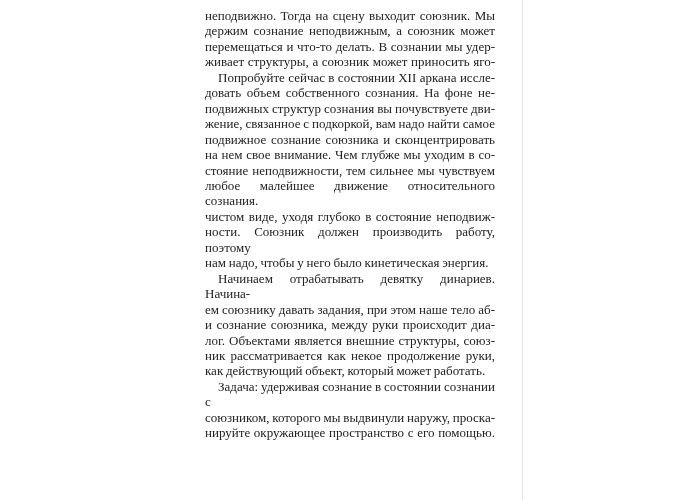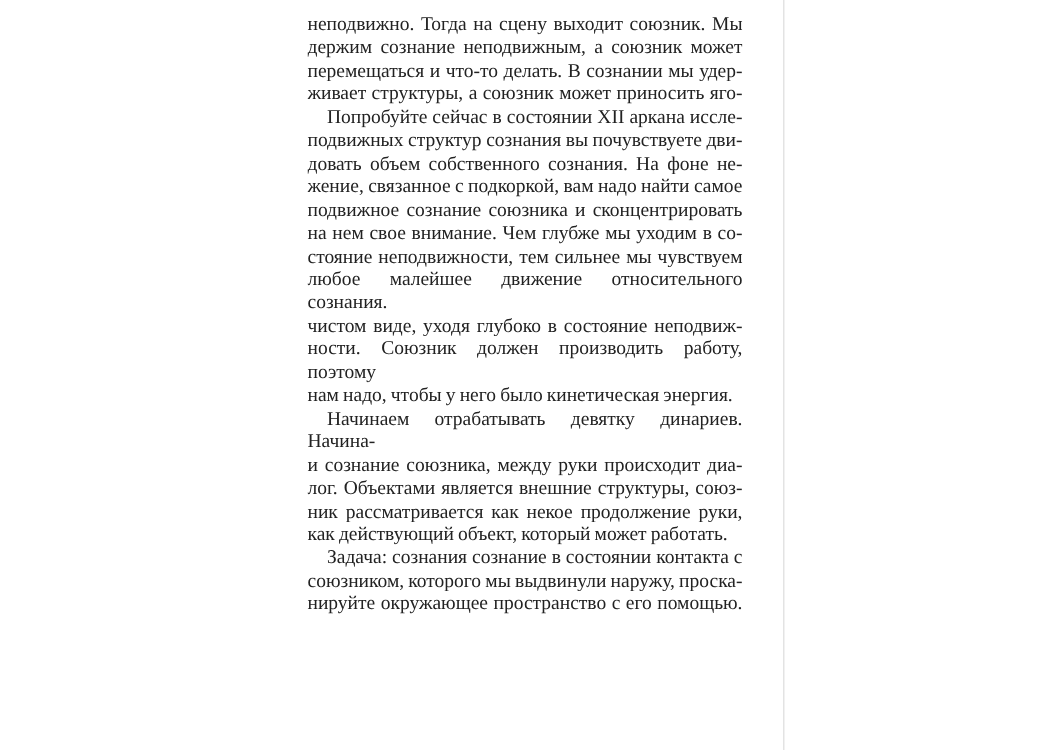--- a/index.html
+++ b/index.html
@@ -49,38 +49,39 @@
 <div id="screen">
   <div id="text-column">
       <div class="para">
         <div class="line">неподвижно. Тогда на сцену выходит союзник. Мы</div>
         <div class="line">держим сознание неподвижным, а союзник может</div>
         <div class="line">перемещаться и что-то делать. В сознании мы удер-</div>
         <div class="line">живает структуры, а союзник может приносить яго-</div>
       </div>
       <div class="para">
         <div class="line firstline">Попробуйте сейчас в состоянии XII аркана иссле-</div>
+        <div class="line">довать объем собственного сознания. На фоне не-</div>
         <div class="line">подвижных структур сознания вы почувствуете дви-</div>
-        <div class="line">довать объем собственного сознания. На фоне не-</div>
         <div class="line">жение, связанное с подкоркой, вам надо найти самое</div>
         <div class="line">подвижное сознание союзника и сконцентрировать</div>
         <div class="line">на нем свое внимание. Чем глубже мы уходим в со-</div>
         <div class="line">стояние неподвижности, тем сильнее мы чувствуем</div>
         <div class="line">любое малейшее движение относительного сознания.</div>
         <div class="line">чистом виде, уходя глубоко в состояние неподвиж-</div>
         <div class="line">ности. Союзник должен производить работу, поэтому</div>
         <div class="line lastline">нам надо, чтобы у него было кинетическая энергия.</div>
       </div>
       <div class="para">
         <div class="line firstline">Начинаем отрабатывать девятку динариев. Начина-</div>
+        <div class="line">ем союзнику давать задания, при этом наше тело аб-</div>
         <div class="line">и сознание союзника, между руки происходит диа-</div>
         <div class="line">лог. Объектами является внешние структуры, союз-</div>
         <div class="line">ник рассматривается как некое продолжение руки,</div>
         <div class="line lastline">как действующий объект, который может работать.</div>
       </div>
       <div class="para">
-        <div class="line firstline">Задача: сознания сознание в состоянии контакта с</div>
+        <div class="line firstline">Задача: удерживая сознание в состоянии сознании с</div>
         <div class="line">союзником, которого мы выдвинули наружу, проска-</div>
         <div class="line">нируйте окружающее пространство с его помощью.</div>
       </div>
     </div>
   <div id="page-edge-rule"></div>
 </div>
 
 </body></html>

